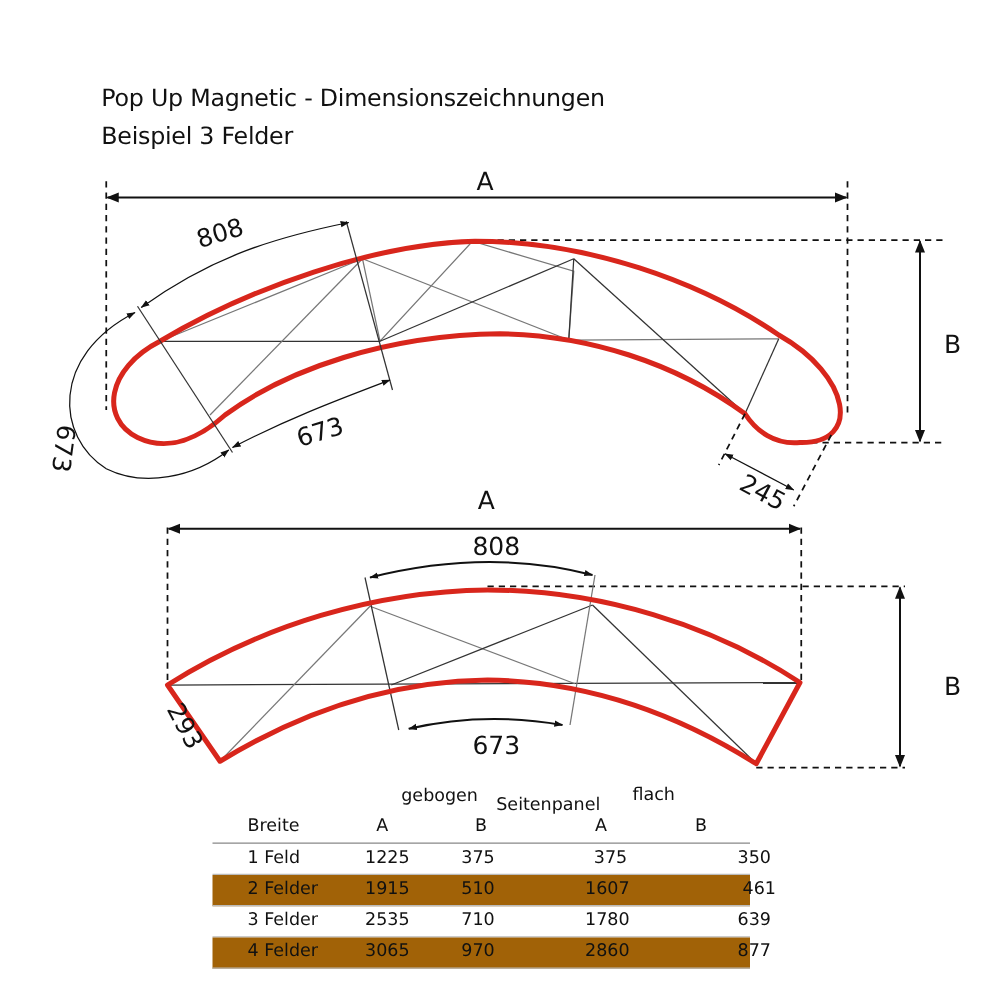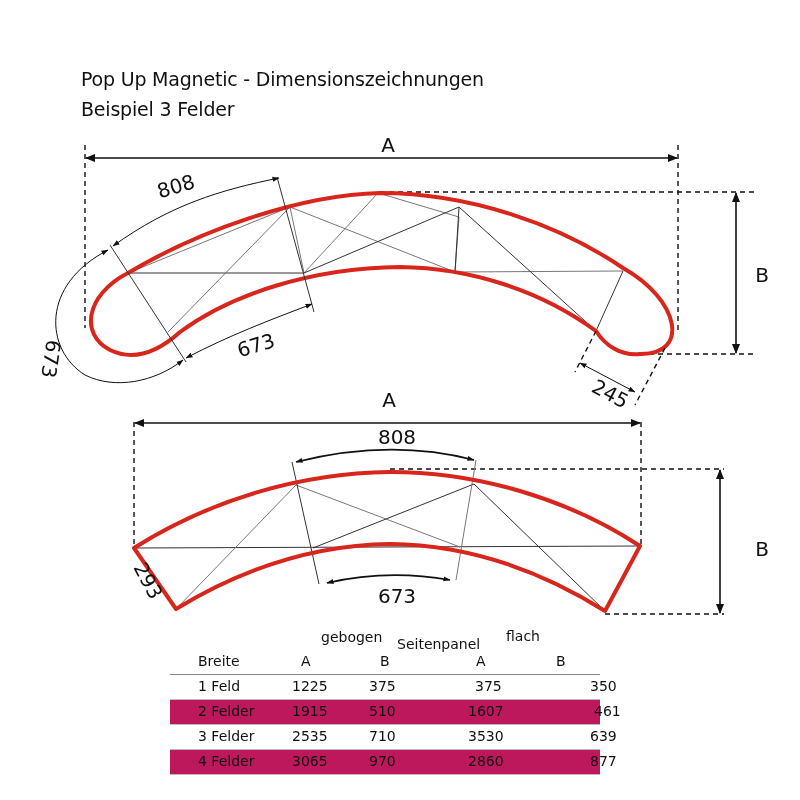--- a/index.html
+++ b/index.html
@@ -16,21 +16,21 @@
   .dash { stroke: #111; stroke-width: 1.4; stroke-dasharray: 5 4; fill: none; }
   .dim { stroke: #111; stroke-width: 1.6; fill: none; }
   .arc { stroke: #111; stroke-width: 1; fill: none; }
 
   .table { position: absolute; left: 170px; top: 620px; width: 430px; font-size: 14px; }
   .thead-top { position: relative; height: 32px; }
   .thead-top span { position: absolute; white-space: nowrap; }
   .hrow { position: relative; height: 22px; border-bottom: 1.5px solid #888; }
   .hrow span, .row span { position: absolute; white-space: nowrap; }
   .row { position: relative; height: 24px; border-bottom: 1px solid #bbb; }
-  .row.shaded { background: #be185d; }
+  .row.shaded { background: #a16207; }
   .row.last { border-bottom: 1.5px solid #888; }
   .c0 { left: 9px; margin-left: 19px; }
   .c1 { left: 122px; }
   .c2 { left: 199px; }
   .c3 { left: 298px; }
   .c4 { left: 379px; margin-left: 41px; }
   .hc1 { left: 131px; }
   .hc2 { left: 210px; }
   .hc3 { left: 306px; }
   .hc4 { left: 386px; }
@@ -164,21 +164,21 @@
     <span class="c0">2 Felder</span>
     <span class="c1">1915</span>
     <span class="c2">510</span>
     <span class="c3">1607</span>
     <span class="c4" style="left:383px">461</span>
   </div>
   <div class="row">
     <span class="c0">3 Felder</span>
     <span class="c1">2535</span>
     <span class="c2">710</span>
-    <span class="c3">3530</span>
+    <span class="c3">1780</span>
     <span class="c4">639</span>
   </div>
   <div class="row shaded">
     <span class="c0">4 Felder</span>
     <span class="c1">3065</span>
     <span class="c2">970</span>
     <span class="c3">2860</span>
     <span class="c4">877</span>
   </div>
 </div>

